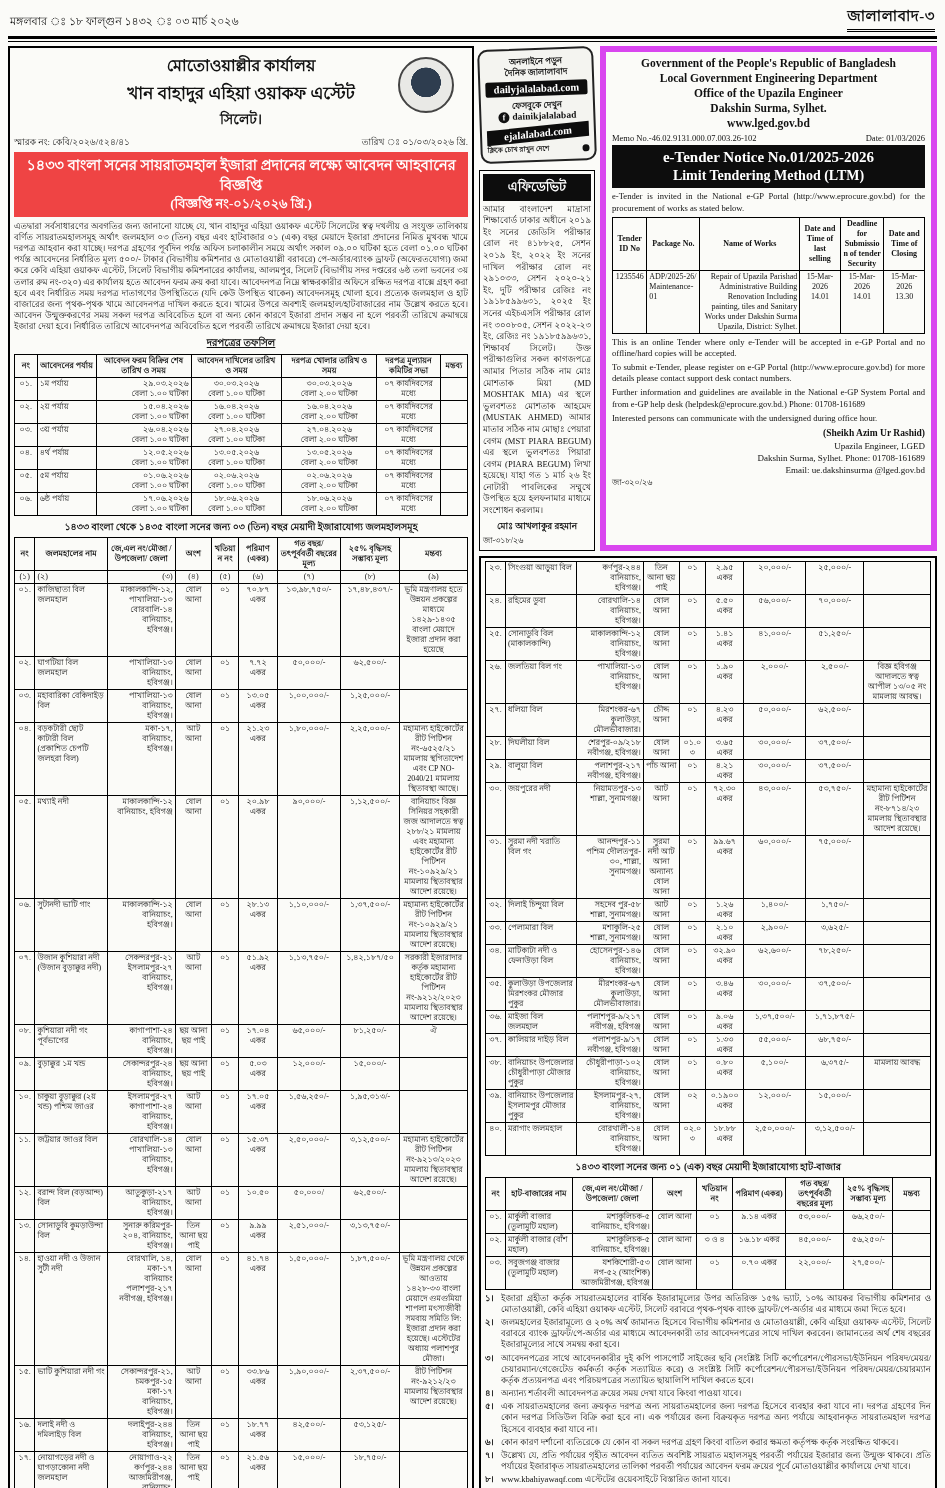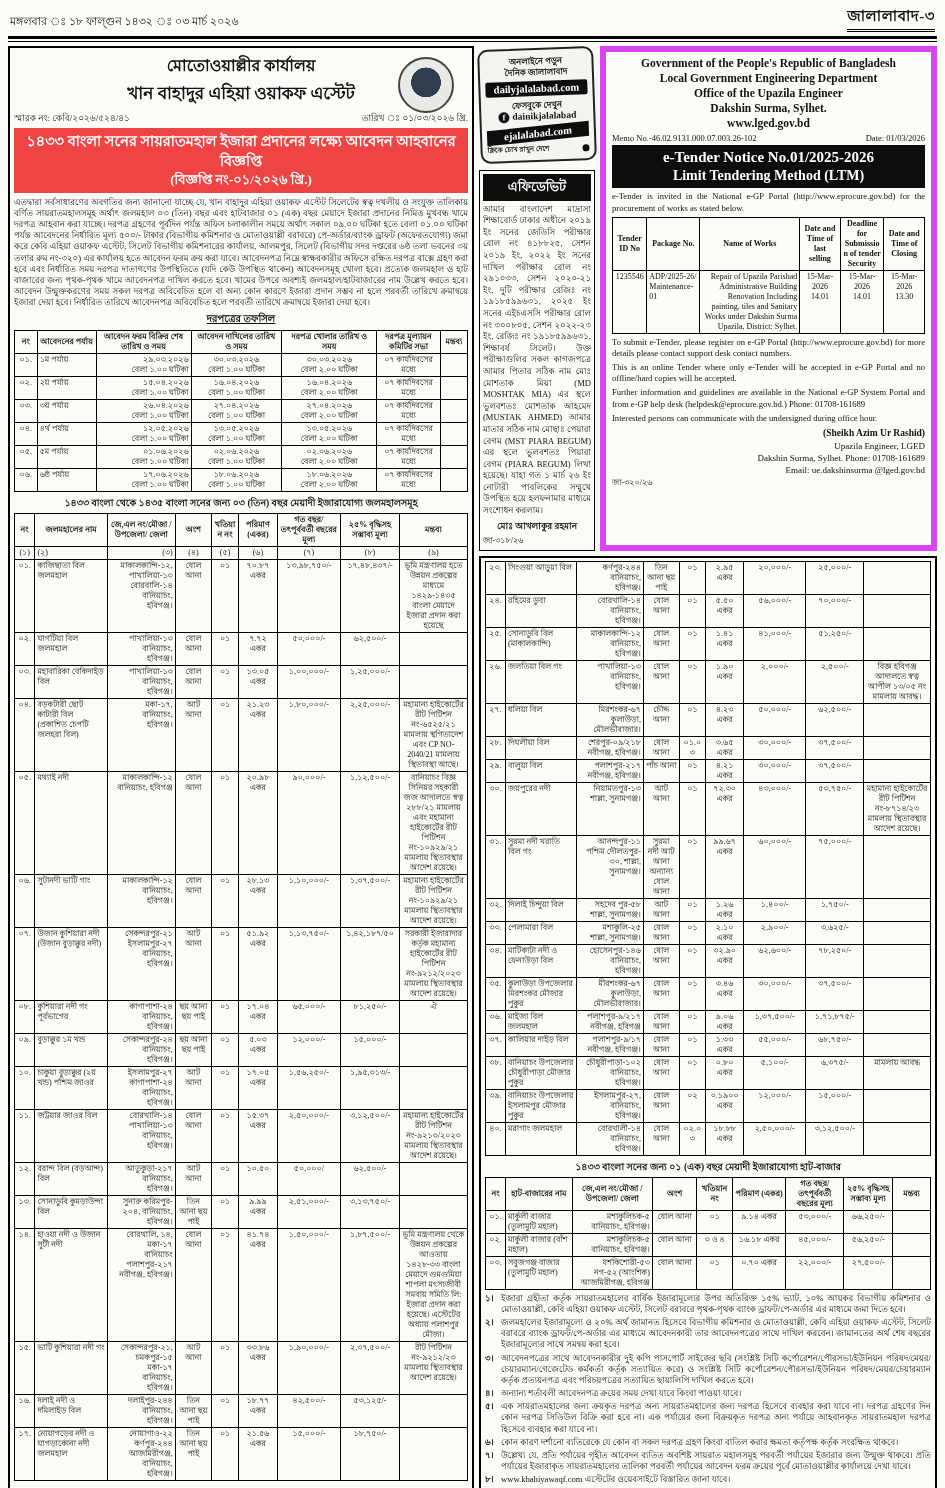--- a/index.html
+++ b/index.html
@@ -80,20 +80,21 @@
     <span class="masthead">জালালাবাদ-৩</span>
   </div>
   <div class="toprule"></div>
 
   <div class="content">
 
     <div class="left-col">
       <div class="hdrwrap">
         <div class="office-line1">মোতোওয়াল্লীর কার্যালয়</div>
         <div class="office-line2">খান বাহাদুর এহিয়া ওয়াকফ এস্টেট</div>
+        <div class="office-line3">সিলেট।</div>
         <div class="seal"></div>
       </div>
       <div class="memo-row">
         <span>স্মারক নং: কেবি/২০২৬/৫২৪/৪১</span>
         <span>তারিখ ঃ ০১/০৩/২০২৬ খ্রি.</span>
       </div>
       <div class="banner">
         <div class="l1">১৪৩৩ বাংলা সনের সায়রাতমহাল ইজারা প্রদানের লক্ষ্যে আবেদন আহবানের বিজ্ঞপ্তি</div>
         <div class="l2">(বিজ্ঞপ্তি নং-০১/২০২৬ খ্রি.)</div>
       </div>
@@ -586,22 +587,22 @@
                   <td>15-Mar-2026
 14.01</td>
                   <td>15-Mar-2026
 14.01</td>
                   <td>15-Mar-2026
 13.30</td>
                 </tr>
               </tbody>
           </table>
           <div>
+              <div class="et-para">This is an online Tender where only e-Tender will be accepted in e-GP Portal and no offline/hard copies will be accepted.</div>
               <div class="et-para">To submit e-Tender, please register on e-GP Portal (http://www.eprocure.gov.bd) for more details please contact support desk contact numbers.</div>
-              <div class="et-para">This is an online Tender where only e-Tender will be accepted in e-GP Portal and no offline/hard copies will be accepted.</div>
               <div class="et-para">Further information and guidelines are available in the National e-GP System Portal and from e-GP help desk (helpdesk@eprocure.gov.bd.) Phone: 01708-161689</div>
               <div class="et-para">Interested persons can communicate with the undersigned during office hour.</div>
             </div>
           <div class="et-sig">
             <div class="b">(Sheikh Azim Ur Rashid)</div>
             <div>
                 <div>Upazila Engineer, LGED</div>
                 <div>Dakshin Surma, Sylhet. Phone: 01708-161689</div>
                 <div>Email: ue.dakshinsurma @lged.gov.bd</div>
               </div>

